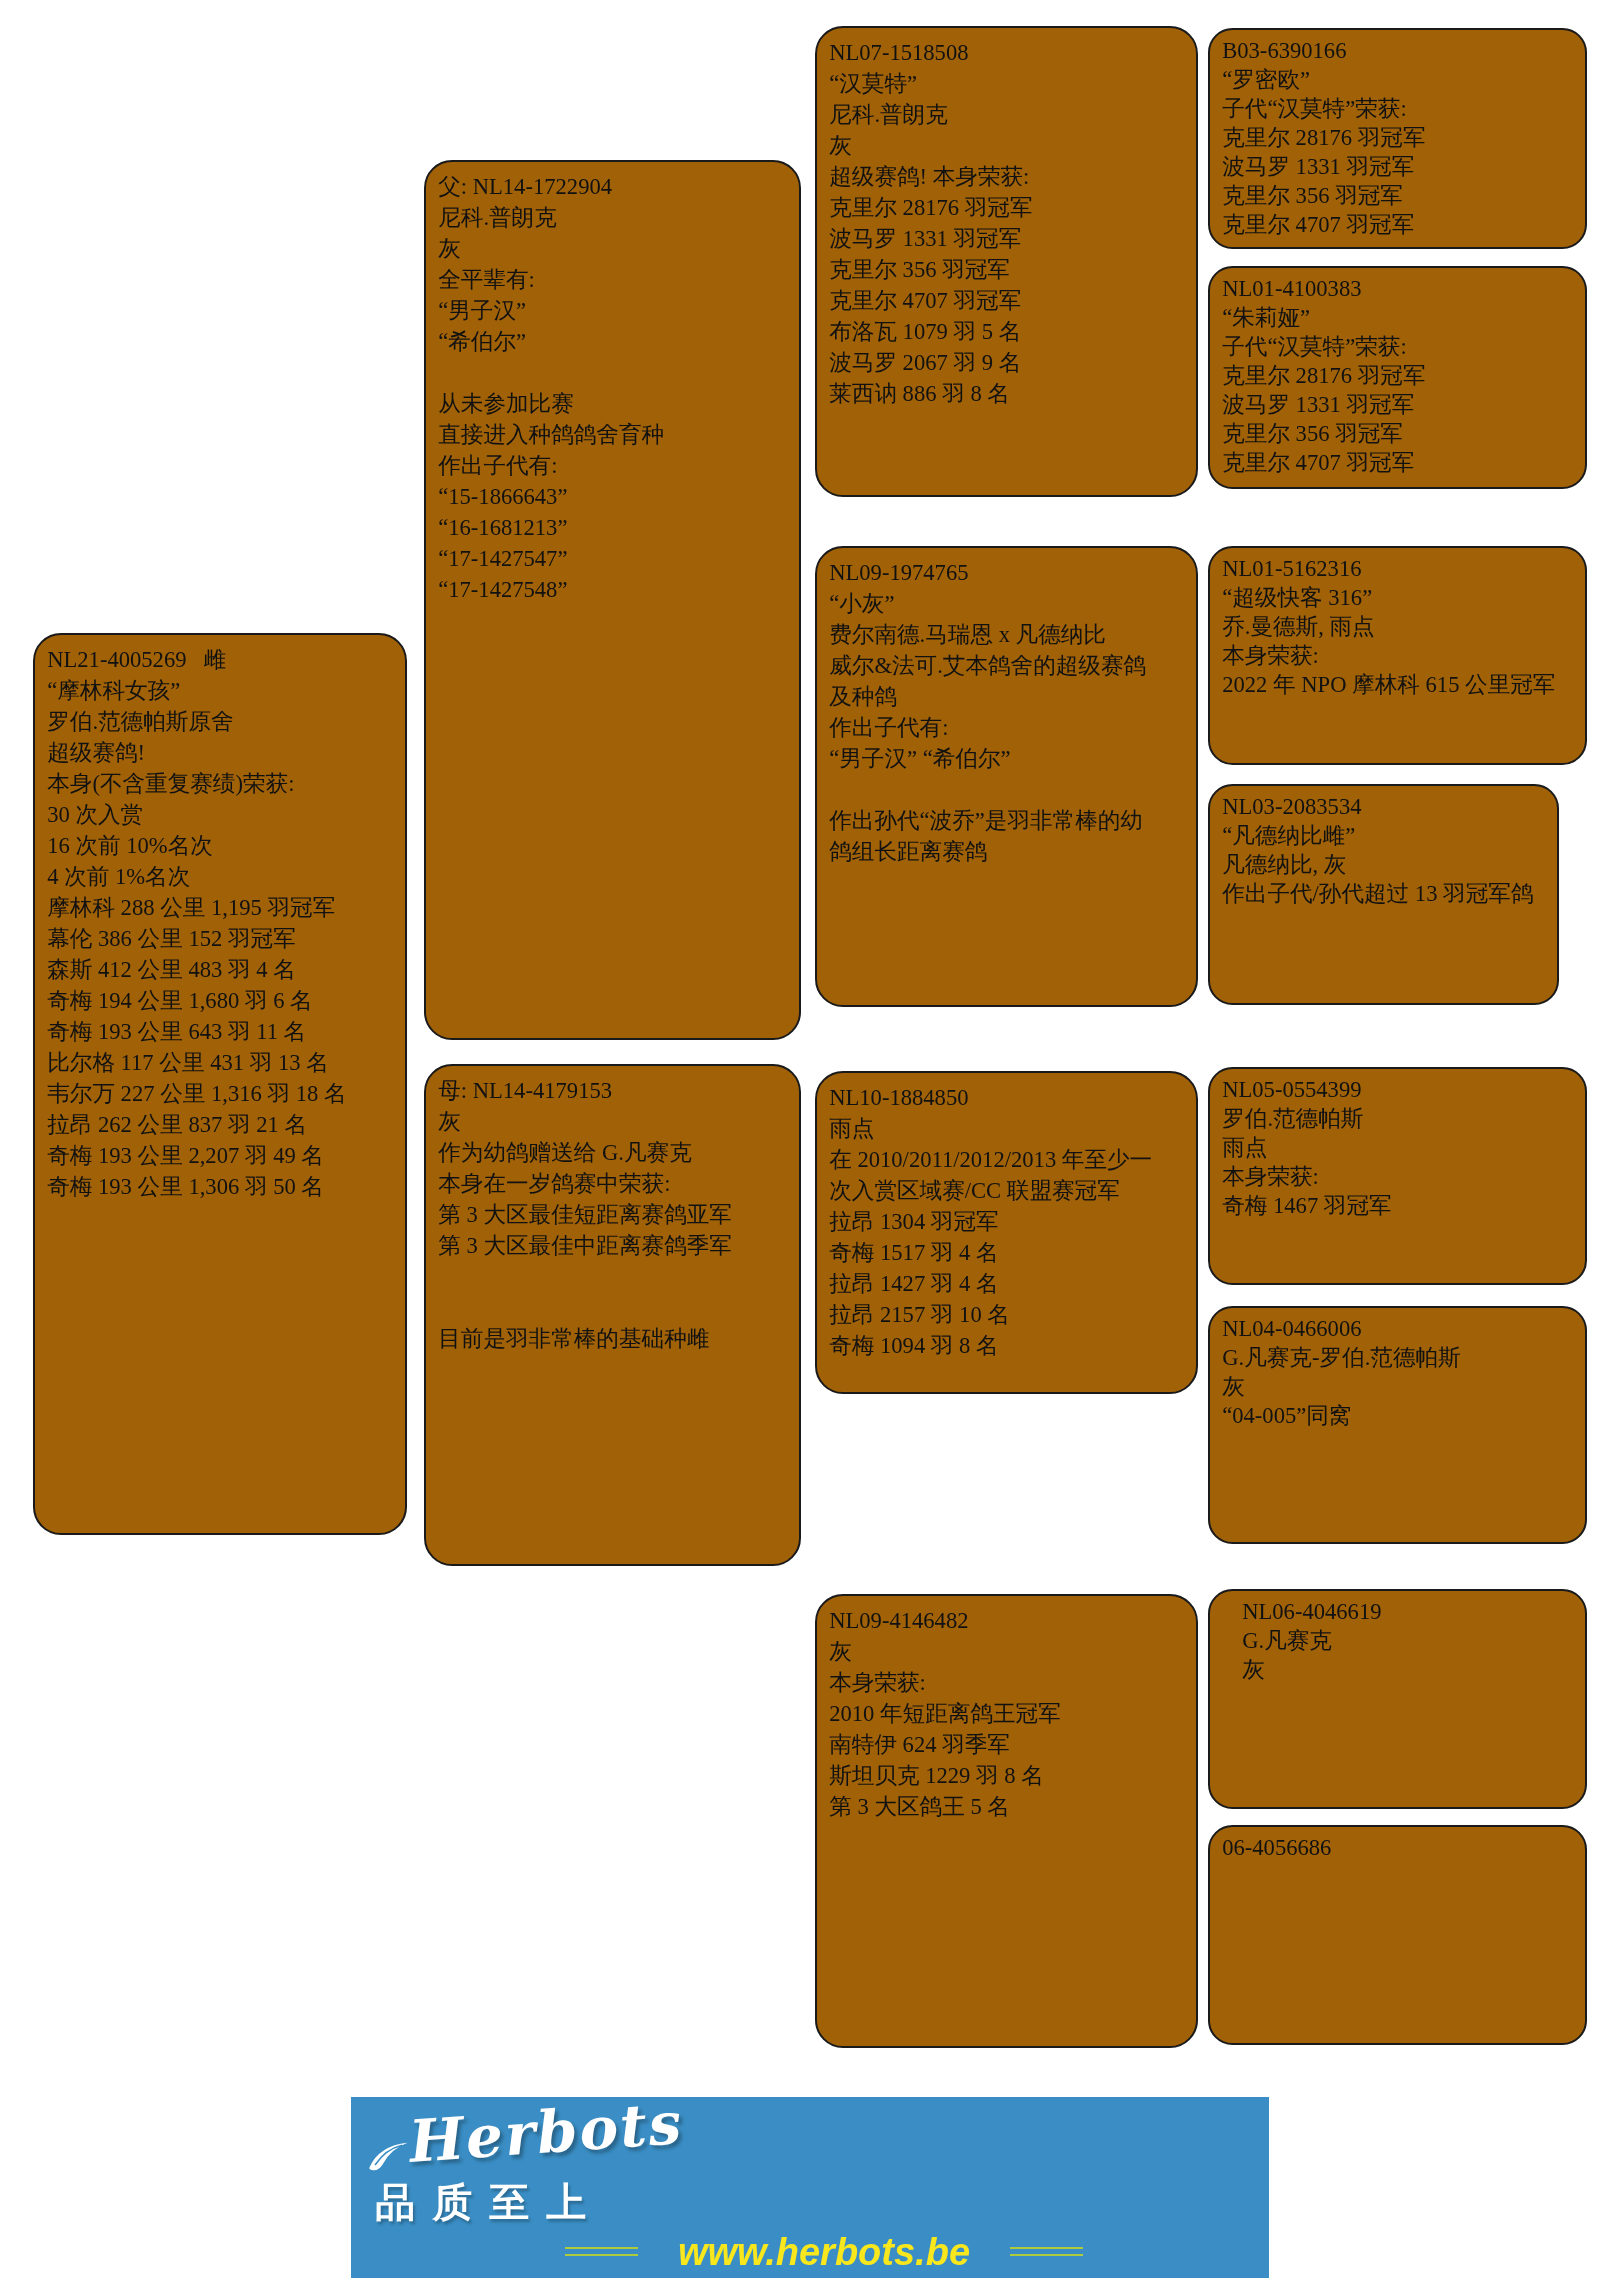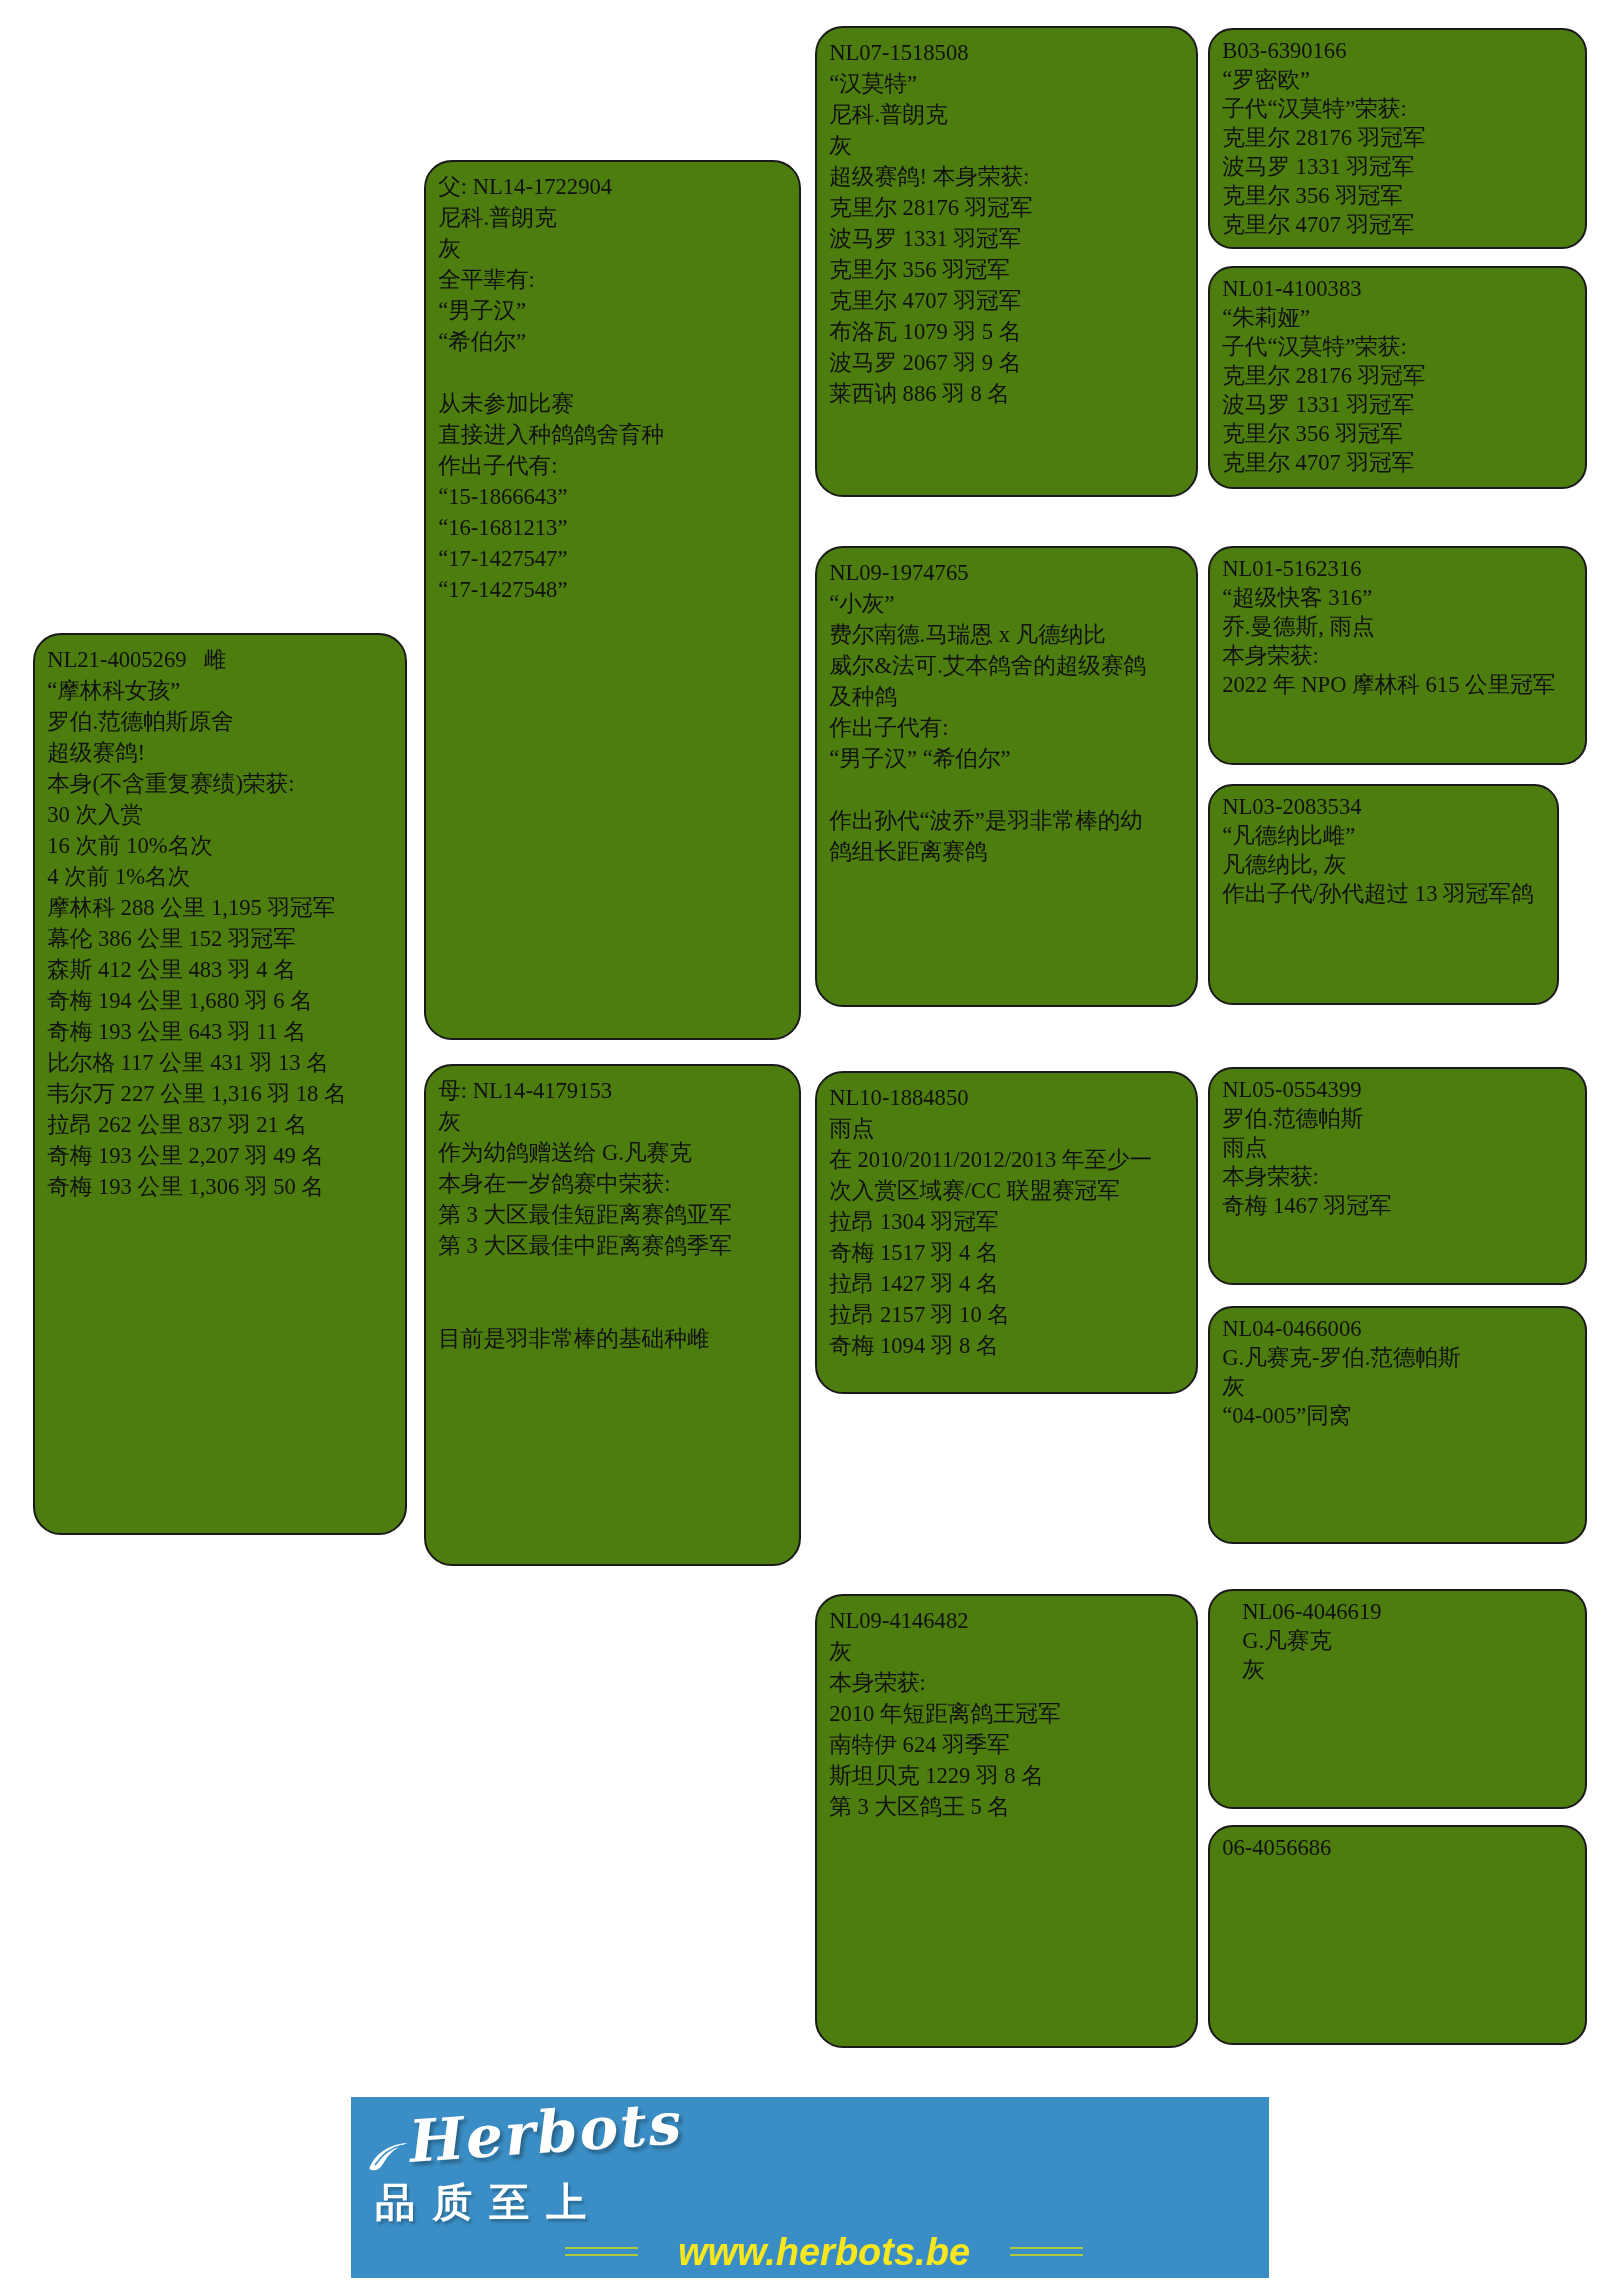--- a/index.html
+++ b/index.html
@@ -12,21 +12,21 @@
   .page {
     position: relative;
     width: 1620px; height: 2290px;
     background: #ffffff;
     overflow: hidden;
   }
   .box {
     position: absolute;
     border: 2.8px solid #1a1a1a;
     border-radius: 28px;
-    background: #4d7c0f;
+    background: #a16207;
     overflow: hidden;
   }
   .box-text {
     padding: 9.4px 12.2px;
     font-size: 22.6px;
     line-height: 31px;
     color: #111111;
     white-space: pre-wrap;
     word-break: break-word;
   }

